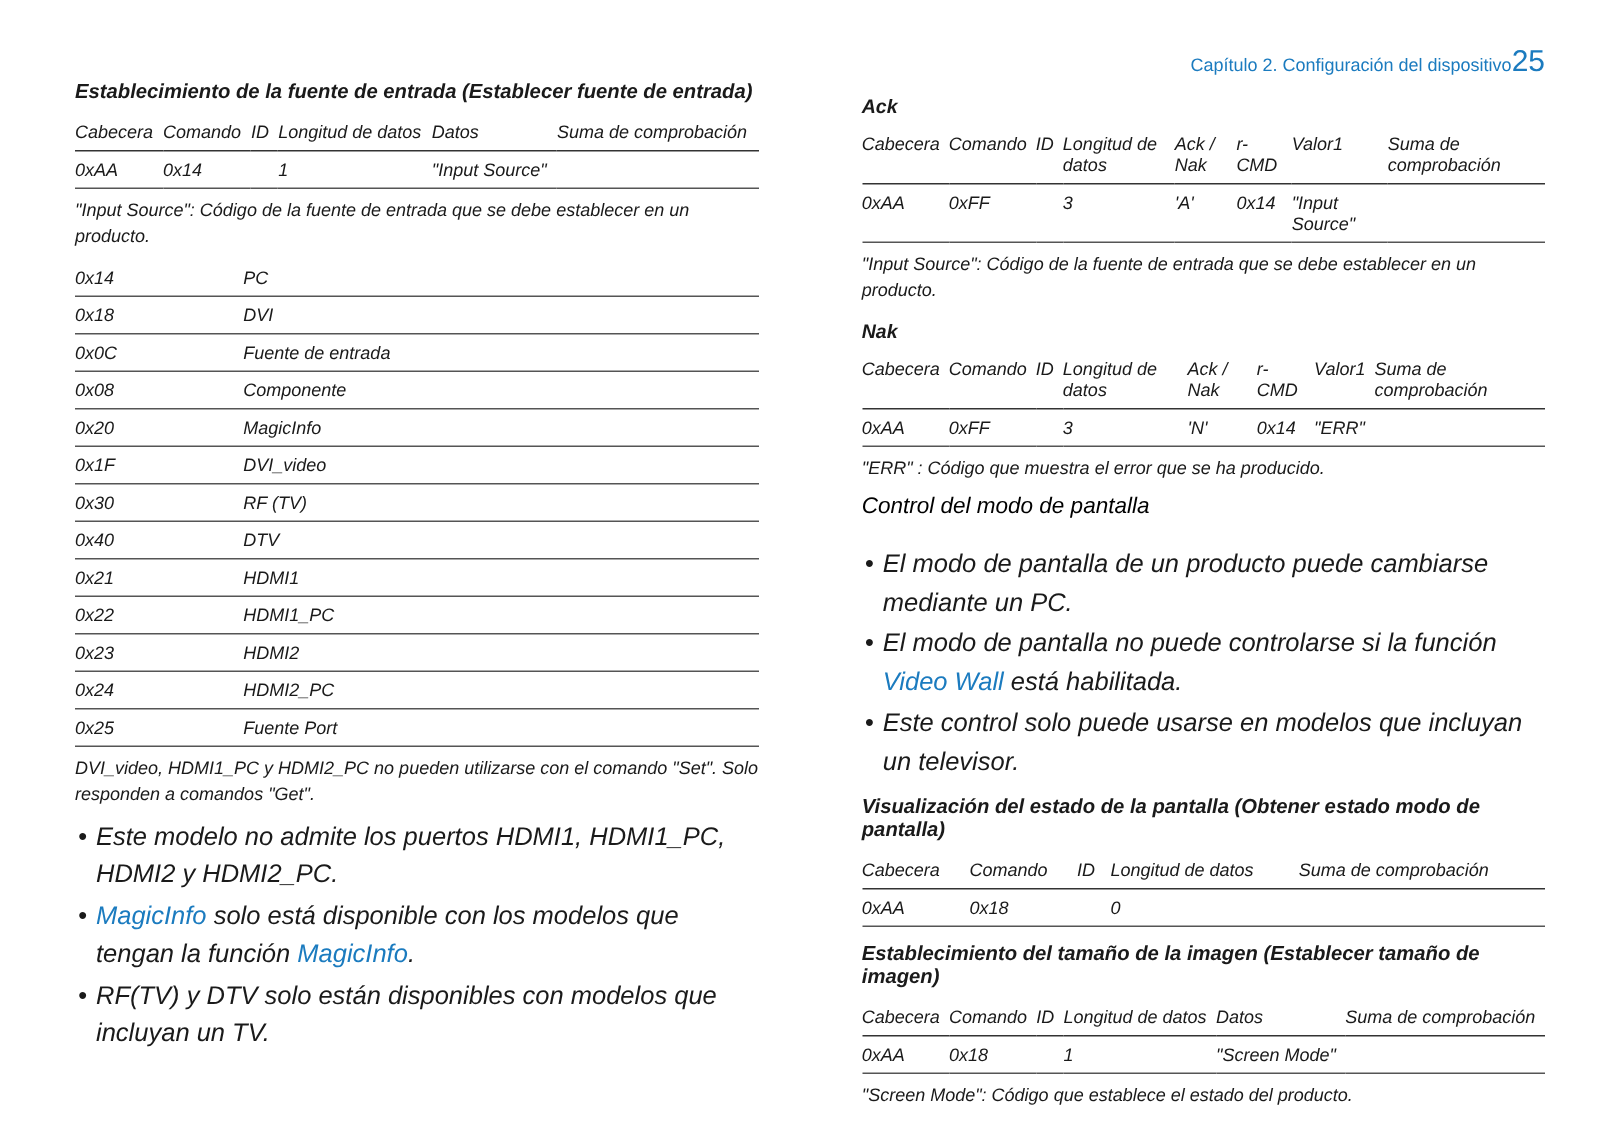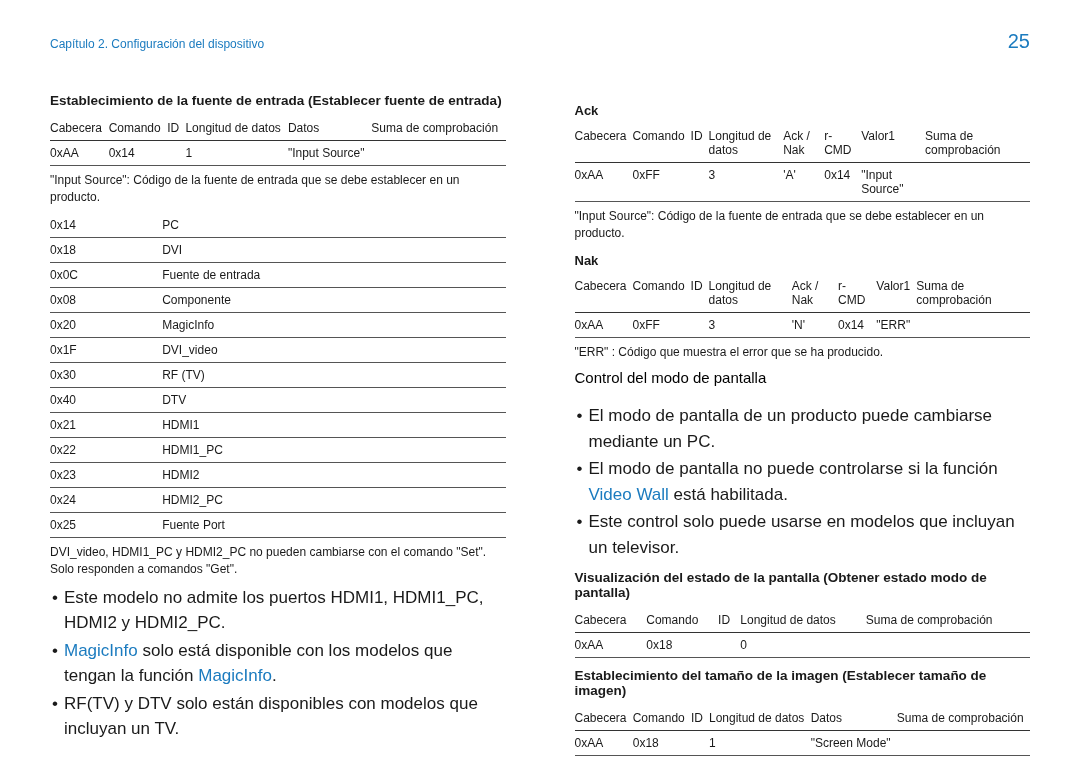--- a/index.html
+++ b/index.html
@@ -6,24 +6,24 @@
   body {
     font-family: -apple-system, BlinkMacSystemFont, "Segoe UI", Arial, sans-serif;
     font-size: 12.5px;
     color: #1a1a1a;
     background: #fff;
     width: 1080px;
     height: 763px;
     padding: 30px 50px 20px 50px;
     position: relative;
   }
-  .header-row { display: flex; justify-content: space-between; align-items: baseline; margin-bottom: 40px; }
+  .header-row { display: flex; justify-content: flex-end; align-items: baseline; }
   .chapter { color: #1b7bbf; font-size: 12px; }
   .page-num { color: #1b7bbf; font-size: 20px; font-weight: 300; }
-  .cols { display: flex; gap: 69px; }
+  .cols { display: flex; gap: 69px; font-style: italic; }
   .col { flex: 1; min-width: 0; }
   .h2 { font-size: 13.5px; font-weight: 700; margin-bottom: 8px; }
   .h3 { color: #000000; font-size: 15px; font-weight: 400; margin-top: 8px; margin-bottom: 17px; }
   .h4 { font-size: 13px; font-weight: 700; margin-top: 10px; margin-bottom: 6px; }
   table { width: 100%; border-collapse: collapse; font-size: 12px; margin-bottom: 6px; }
   th, td { text-align: left; padding: 5px 6px 5px 0; border-bottom: 1px solid #555; font-weight: 400; vertical-align: top; }
   th { border-bottom: 1px solid #333; }
   .note { font-size: 12px; margin: 6px 0; line-height: 1.45; }
   ul.bullets { list-style: none; margin: 6px 0; }
   ul.bullets li { font-size: 17px; line-height: 1.5; padding-left: 14px; position: relative; margin-bottom: 2px; }
@@ -118,21 +118,21 @@
             <td>0x24</td>
             <td>HDMI2_PC</td>
           </tr>
           <tr>
             <td>0x25</td>
             <td>Fuente Port</td>
           </tr>
         </tbody>
       </table>
 
-    <div class="note">DVI_video, HDMI1_PC y HDMI2_PC no pueden cambiarse con el comando "Set". Solo responden a comandos "Get".</div>
+    <div class="note">DVI_video, HDMI1_PC y HDMI2_PC no pueden utilizarse con el comando "Set". Solo responden a comandos "Get".</div>
 
     <ul class="bullets">
       <li>Este modelo no admite los puertos HDMI1, HDMI1_PC, HDMI2 y HDMI2_PC.</li>
       <li>
         <span class="blue">MagicInfo</span><span> solo está disponible con los modelos que tengan la función </span><span class="blue">MagicInfo</span><span>.</span>
       </li>
       <li>RF(TV) y DTV solo están disponibles con modelos que incluyan un TV.</li>
     </ul>
   </div>
 

